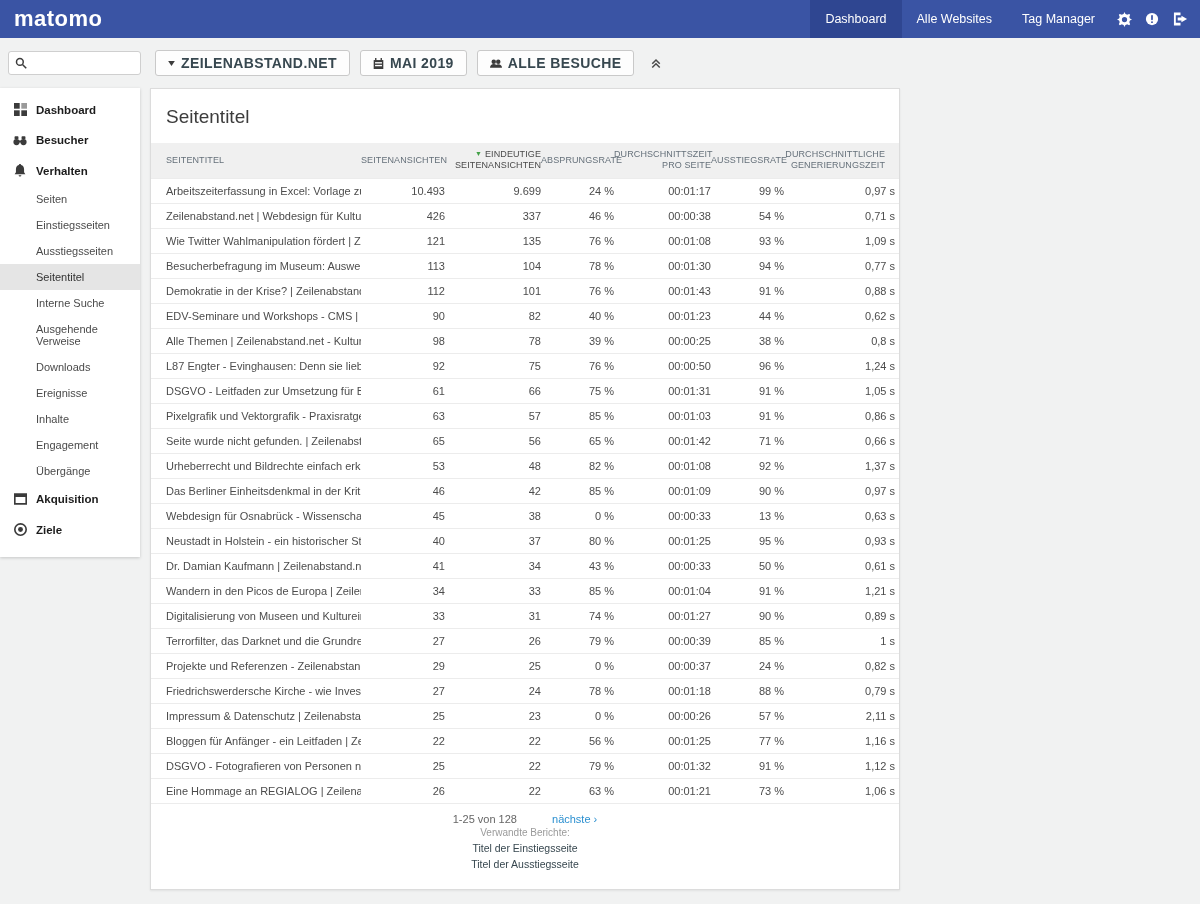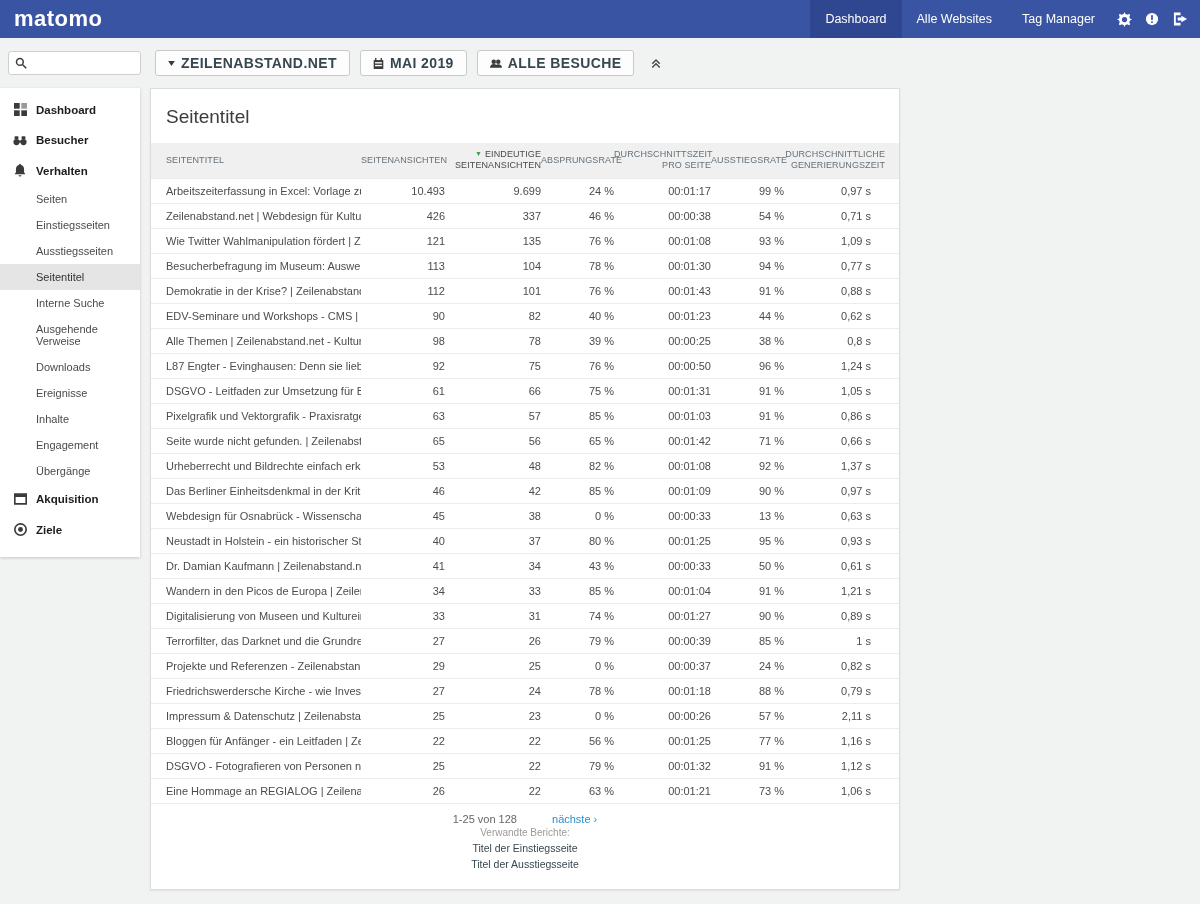--- a/index.html
+++ b/index.html
@@ -88,21 +88,21 @@
   table.report th.first { text-align:left; padding-left:15px; }
   table.report th.last  { padding-right:14px; }
   table.report th.sorted { color:#4a4a4a; }
   .sort-arrow { color:#43a047; font-size:7px; margin-right:3px; position:relative; top:-1px; }
   table.report td {
     font-size:11px; color:#4c4c4c; border-top:1px solid #ececec;
     padding:6px 0; text-align:right; white-space:nowrap; overflow:hidden;
     height:25px;
   }
   table.report td.first { text-align:left; padding-left:15px; cursor:pointer; }
-  table.report td.last  { padding-right:28px; }
+  table.report td.last  { padding-right:4px; }
   table.report tr:last-child td { border-bottom:1px solid #ececec; }
   
   .pagination {
     margin-top:9px; text-align:center; font-size:11px; color:#666;
   }
   .pagination .next {
     color:#2a8fd0; margin-left:32px; cursor:pointer; text-decoration:none;
   }
   .related {
     text-align:center; font-size:10px; color:#9a9a9a; line-height:1.55;

